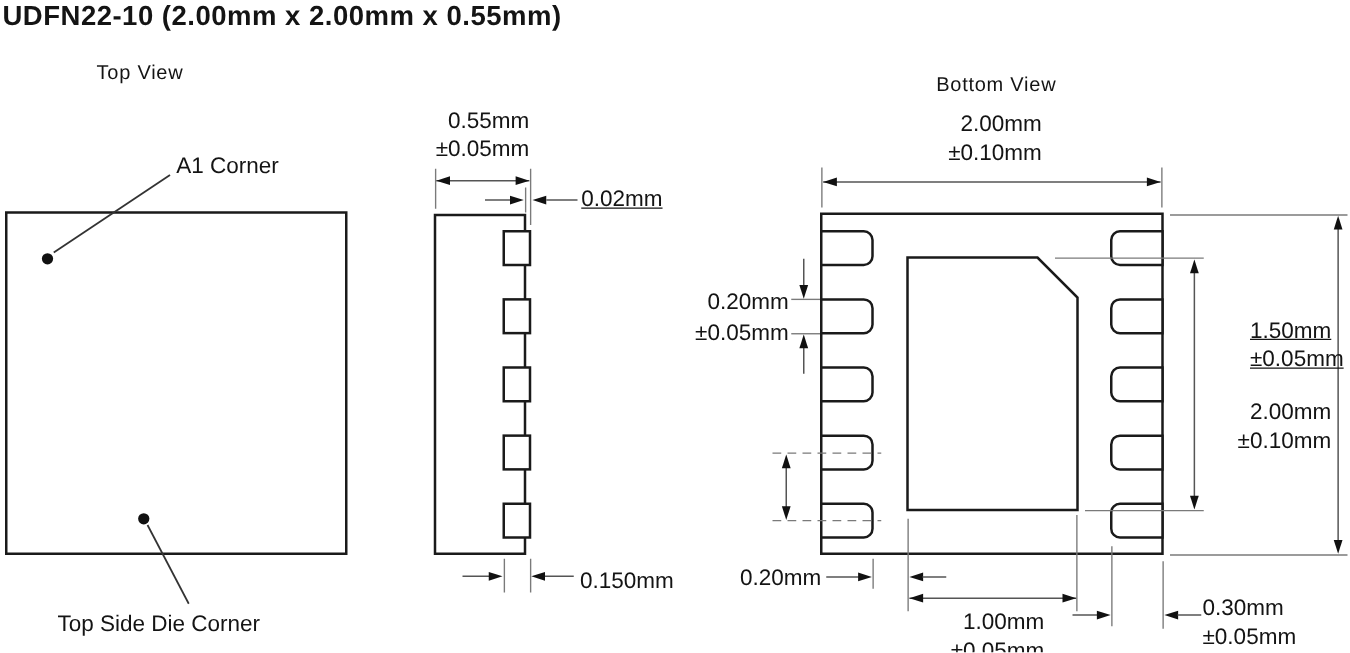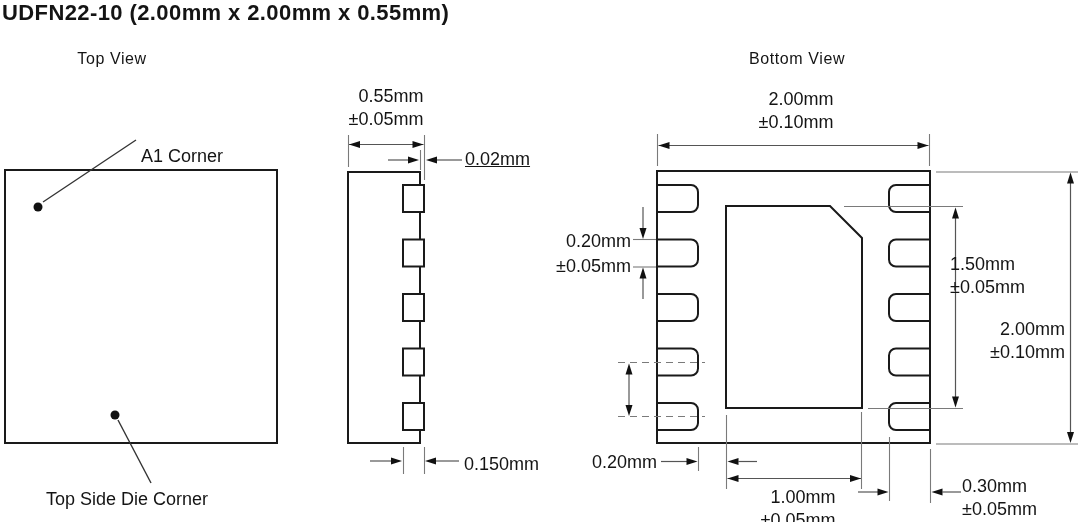--- a/index.html
+++ b/index.html
@@ -158,23 +158,23 @@
         <polygon class="ah" points="888.5,492 877.5,488.5 877.5,495.5"></polygon>
         <polygon class="ah" points="931.5,492 942.5,488.5 942.5,495.5"></polygon>
         <line x1="942" y1="492" x2="961" y2="492" class="dim"></line>
       </g>
     </g>
   </svg>
 
   <div id="title">UDFN22-10  (2.00mm x 2.00mm x 0.55mm)</div>
 
   <div class="hdr" style="left:112px;top:50px;">Top View</div>
-  <div class="hdr" style="left:797px;top:50px;text-align:center;">Bottom View</div>
-
-  <div class="lbl" style="left:141px;top:122px;margin-top:24px;">A1 Corner</div>
+  <div class="hdr" style="left:797px;top:60px;text-align:center;">Bottom View</div>
+
+  <div class="lbl" style="left:141px;top:122px;">A1 Corner</div>
   <div class="lbl" style="left:46px;top:489px;">Top Side Die Corner</div>
 
   <div class="lbl lbl2 ctr" style="left:386px;top:85px;">
     <div>0.55mm</div>
     <div>±0.05mm</div>
   </div>
   <div class="lbl" style="left:465px;top:149px;text-decoration:underline;">0.02mm</div>
   <div class="lbl" style="left:464px;top:454px;">0.150mm</div>
 
   <div class="lbl lbl2 ctr" style="left:796px;top:88px;">
@@ -188,21 +188,21 @@
   </div>
 
 
   <div class="lbl" style="left:592px;top:452px;">0.20mm</div>
 
   <div class="lbl lbl2 ctr" style="left:798px;top:486px;">
     <div>1.00mm</div>
     <div>±0.05mm</div>
   </div>
 
-  <div class="lbl lbl2" style="left:950px;top:253px;">
+  <div class="lbl lbl2" style="left:1000px;top:253px;text-decoration:underline;">
     <div>1.50mm</div>
     <div>±0.05mm</div>
   </div>
 
   <div class="lbl lbl2 rgt" style="left:955px;top:318px;width:110px;">
     <div>2.00mm</div>
     <div>±0.10mm</div>
   </div>
 
   <div class="lbl lbl2" style="left:962px;top:475px;">

